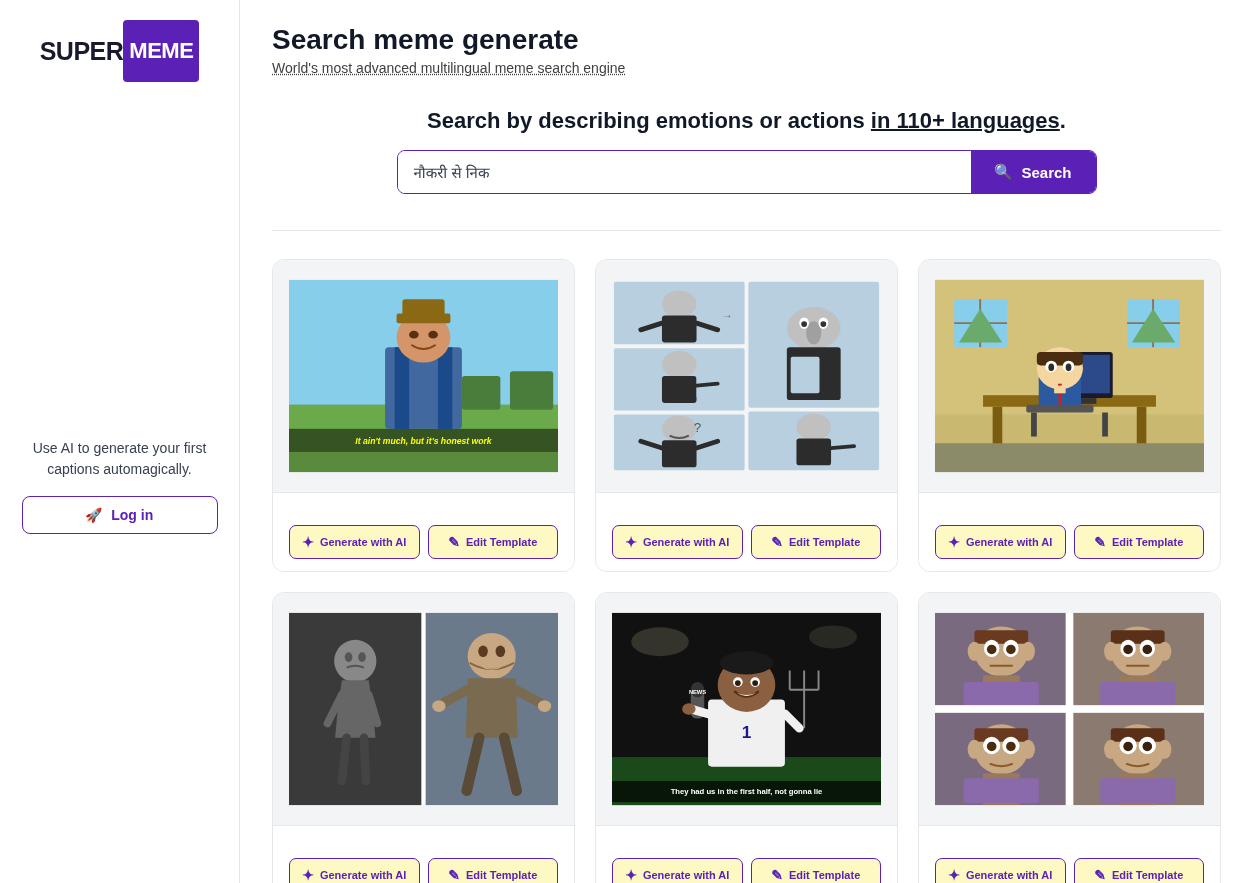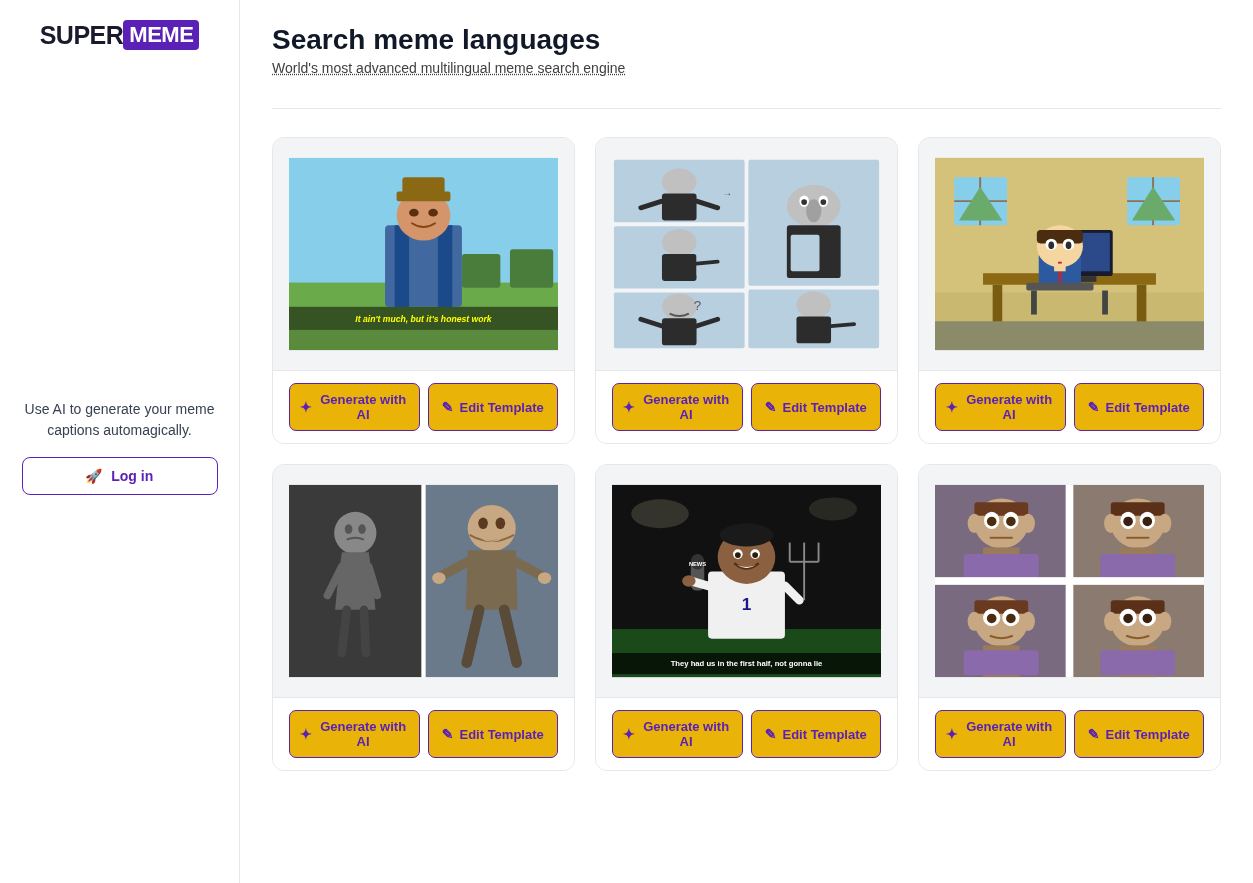--- a/index.html
+++ b/index.html
@@ -27,21 +27,21 @@
       font-weight: 800;
       font-size: 25px;
       color: #1a1a2e;
       letter-spacing: -0.5px;
     }
     .logo-meme {
       background: #5b21b6;
       color: #fff;
       font-weight: 800;
       font-size: 22px;
-      padding: 2px 6px;
+      padding: 18px 6px;
       border-radius: 4px;
       letter-spacing: -0.5px;
     }
     .sidebar-mid {
       flex: 1;
       display: flex;
       flex-direction: column;
       align-items: center;
       justify-content: center;
       text-align: center;
@@ -169,31 +169,32 @@
     .meme-actions {
       display: flex;
       gap: 8px;
       padding: 12px 16px;
       border-top: 1px solid #e5e7eb;
       background: #fff;
     }
     .action-btn {
       flex: 1;
       border: 1.5px solid #5b21b6;
-      background: #eab308;
+      background: #fef9c3;
       color: #5b21b6;
-      font-size: 13px;
+      font-size: 11px;
       font-weight: 600;
       padding: 8px 10px;
       border-radius: 7px;
       cursor: pointer;
       display: flex;
       align-items: center;
       justify-content: center;
       gap: 6px;
+      margin-top: 20px;
     }
 
     
     .sparkle-icon::before { content: '✦'; font-size: 14px; }
     
     .edit-icon::before { content: '✎'; font-size: 14px; }
     
     .rocket-icon::before { content: '🚀'; font-size: 14px; }
 
     
@@ -204,34 +205,46 @@
   </style>
 </head>
 <body>
 
 <aside class="sidebar">
   <div class="logo-container">
     <span class="logo-super">SUPER</span>
     <span class="logo-meme">MEME</span>
   </div>
   <div class="sidebar-mid">
-    <p class="sidebar-tagline">Use AI to generate your meme captions automagically.</p>
+    <p class="sidebar-tagline">Use AI to generate your first captions automagically.</p>
     <button class="login-btn">
       <span class="rocket-icon"></span>
       <span>Log in</span>
     </button>
   </div>
 </aside>
 
 <main class="main">
-  <h1 class="page-title">Search meme languages</h1>
+  <h1 class="page-title">Search meme generate</h1>
   <p class="page-subtitle">
     <span>World's most advanced multilingual meme search engine</span>
   </p>
 
+  <div class="search-section">
+    <h2 class="search-heading">
+      Search by describing emotions or actions <u>in 110+ languages</u>.
+    </h2>
+    <div class="search-bar">
+      <input class="search-input" type="text" value="नौकरी से निक" style="">
+      <button class="search-btn">
+        <span>🔍</span>
+        <span>Search</span>
+      </button>
+    </div>
+  </div>
 
   <hr class="divider">
 
   <div class="meme-grid">
 
     <div class="meme-card">
       <div class="meme-image-container">
         <svg class="svg-meme" viewBox="0 0 280 200" xmlns="http://www.w3.org/2000/svg">
 
           <rect width="280" height="200" fill="#87ceeb"></rect>

